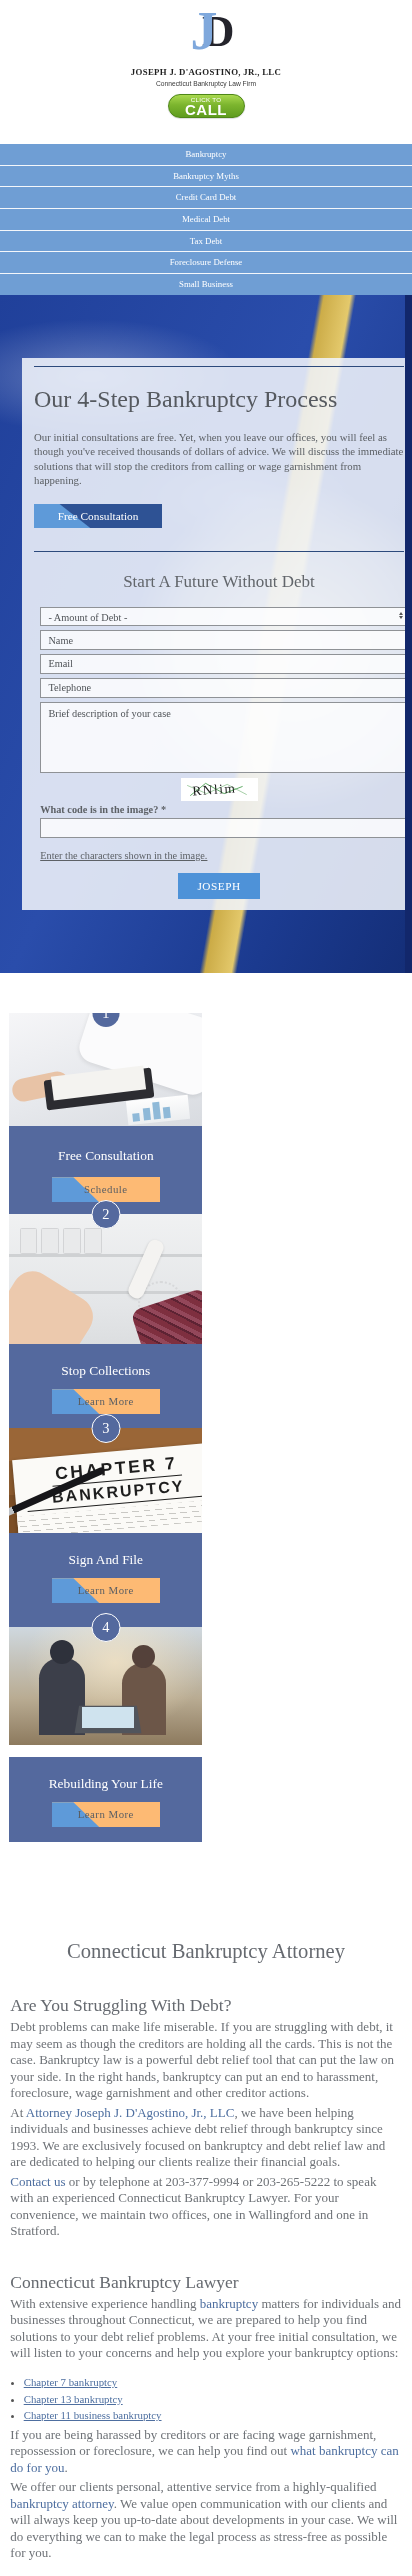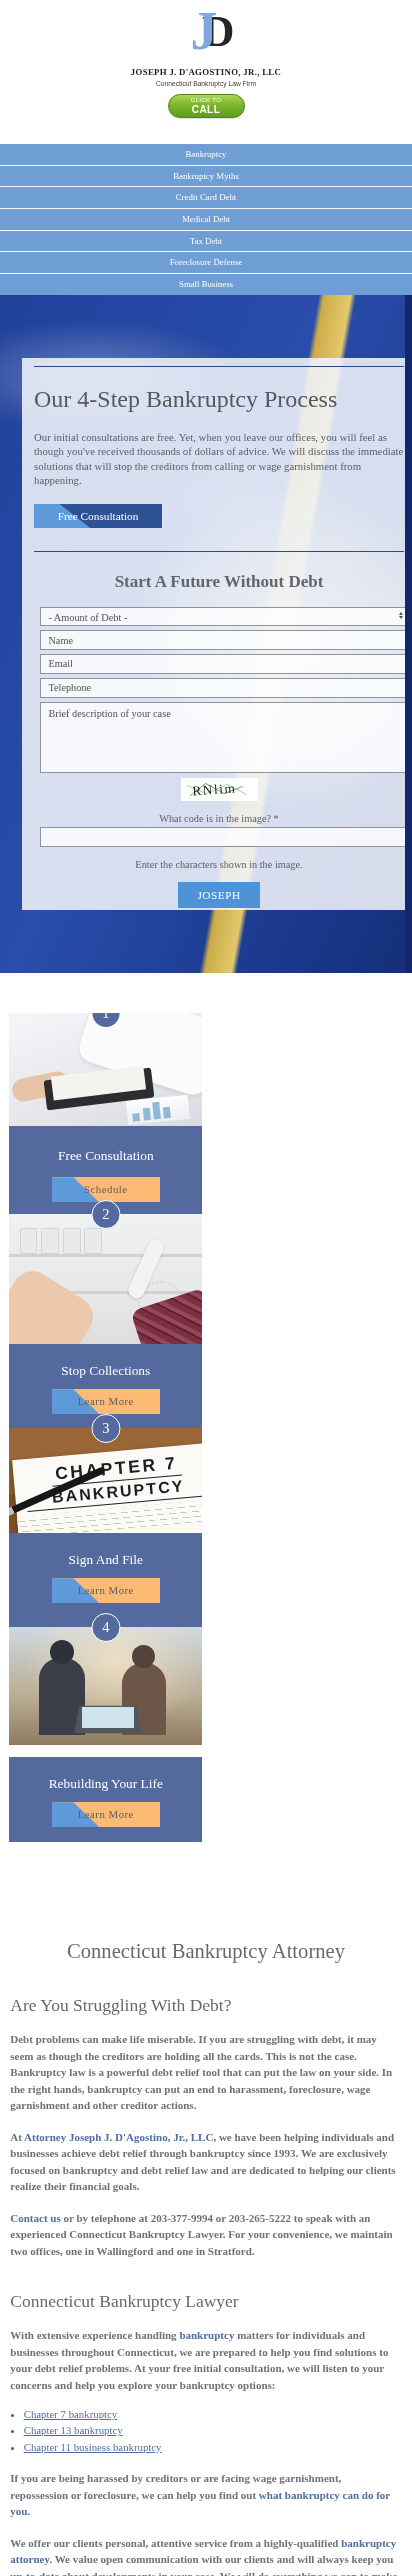--- a/index.html
+++ b/index.html
@@ -12,21 +12,21 @@
   .monogram { position:relative; width:62px; height:58px; margin:7.2px auto 0; }
   .monogram .d { position:absolute; left:27px; top:2.1px; font-size:45px; line-height:1; color:#24242c; font-weight:bold; }
   .monogram .j { position:absolute; left:15.5px; top:-3.1px; font-size:54px; line-height:1; color:#7fa8dc; font-weight:bold; }
   .firm-name { font-size:8.8px; font-weight:bold; color:#1f1f1f; letter-spacing:0.3px; margin-top:2.1px; }
   .tagline { font-size:6.7px; color:#3a3a3a; margin-top:3.1px; font-family:"Liberation Sans", sans-serif; }
   .call-btn { display:inline-block; margin-top:6.2px; width:77px; height:24px; border-radius:12px;
     background:linear-gradient(#a9d94f 0%, #7cb52e 45%, #5f9c1e 100%); border:0.5px solid #4e8718;
     color:#fff; text-decoration:none; font-family:"Liberation Sans", sans-serif;
     box-shadow:0 0.5px 1px rgba(0,0,0,0.25); padding-top:2.6px; }
   .call-btn .l1 { display:block; font-size:6.2px; line-height:6.7px; letter-spacing:0.3px; }
-  .call-btn .l2 { display:block; font-size:10px; line-height:12px; font-weight:bold; letter-spacing:0.5px; }
+  .call-btn .l2 { display:block; font-size:15px; line-height:12px; font-weight:bold; letter-spacing:0.5px; }
 
   
   .main-nav { background:#6f9ed4; }
   .main-nav a { display:block; height:21.6px; line-height:21.6px; text-align:center; color:#ffffff;
     font-size:8.8px; text-decoration:none; border-bottom:0.5px solid #f4f7fb; }
   .main-nav a:last-child { border-bottom:none; }
 
   
   .hero { height:678px; position:relative;
     background:
@@ -41,37 +41,37 @@
     background:rgba(240,244,250,0.88); padding:8px 12px; }
   .hero-module { border-top:0.5px solid #2c4a7c; border-bottom:0.5px solid #2c4a7c; padding:14.4px 0 20.6px; }
   .hero-title { font-size:24px; line-height:1.45; color:#55595f; font-weight:normal; }
   .hero-intro { margin-top:13.4px; font-size:10.8px; line-height:14.4px; color:#5d6166; }
   .btn-fold { position:relative; display:inline-block; text-decoration:none; overflow:hidden; }
   .btn-fold .fold { position:absolute; left:0; top:0; width:100%; height:100%;
     clip-path:polygon(0 0, 20% 0, 44% 100%, 0 100%); background:#5e9ad9; }
   .btn-fold .lbl { position:relative; z-index:1; }
   .free-consult { margin-top:16.5px; width:128px; height:24px; background:#2e5294; color:#fff;
     font-size:11.3px; text-align:center; line-height:24px; }
-  .form-heading { text-align:center; font-size:17px; color:#62666b; margin-top:20.6px; font-weight:bold; }
+  .form-heading { text-align:center; font-size:17px; color:#62666b; margin-top:20.6px; font-weight:normal; }
   .hero-form { margin-top:14.4px; padding:0 6.2px; }
   .f-field { width:370px; background:rgba(255,255,255,0.78); border:0.5px solid #8f9296; color:#4f5357;
     font-size:10.3px; font-family:"Liberation Serif", serif; padding:0 7.2px; }
   .f-select { height:19.6px; line-height:19.6px; position:relative; margin-bottom:4.1px; }
   .f-select .arrows { position:absolute; right:5.2px; top:4.1px; width:5.2px; }
   .f-select .arrows i { display:block; width:0; height:0; border-left:2.6px solid transparent; border-right:2.6px solid transparent; }
   .f-select .arrows i.up { border-bottom:3.1px solid #555; margin-bottom:1.5px; }
   .f-select .arrows i.dn { border-top:3.1px solid #555; }
   input.f-field { height:20px; margin-bottom:3.6px; }
   input.f-field::placeholder, textarea.f-field::placeholder { color:#4f5357; opacity:1; }
   textarea.f-field { height:71px; padding-top:5.2px; resize:none; margin-top:1px; }
   .captcha-wrap { text-align:center; margin-top:3.1px; }
   .captcha-img { display:inline-block; background:#fff; }
-  .captcha-q { text-align:center; font-size:10.3px; color:#5d6166; margin-top:10px; }
+  .captcha-q { font-size:10.3px; color:#5d6166; margin-top:1px;font-weight:bold; }
   .captcha-input { display:block; margin:3.1px auto 0; width:370px; height:20.6px; }
-  .captcha-help { text-align:center; font-size:10.3px; color:#5d6166; margin-top:12px; }
+  .captcha-help { font-size:10.3px; color:#5d6166; margin-top:12px;text-decoration:underline; }
   .submit-btn { display:block; margin:11.3px auto 0; width:82px; height:26px; background:#4e92d8;
     border:none; color:#fff; font-size:11.3px; font-family:"Liberation Serif", serif; letter-spacing:0.5px; cursor:pointer; }
 
   
   .steps { width:193px; margin:40px 0 0 9.3px; }
   .step-photo { position:relative; overflow:hidden; }
   .num-circle { position:absolute; left:50%; transform:translateX(-50%); width:27px; height:27px;
     border-radius:50%; background:#54699e; color:#fff; font-size:14.4px; text-align:center; line-height:27px; z-index:5; }
   .num-ring { border:1.5px solid #ffffff; width:29px; height:29px; line-height:26px; }
   .step-card { background:#54699e; text-align:center; position:relative; }
@@ -105,21 +105,21 @@
   .ph4 .p1h { position:absolute; left:41px; top:12.4px; width:24px; height:24px; background:#2e313b; border-radius:50%; }
   .ph4 .p2 { position:absolute; right:36px; top:36px; width:44px; height:72px; background:#6c5648; border-radius:20.6px 20.6px 0 0; }
   .ph4 .p2h { position:absolute; right:47px; top:17.5px; width:23px; height:23px; background:#54413a; border-radius:50%; }
   .ph4 .laptop { position:absolute; left:68px; bottom:12.4px; width:62px; height:29px; background:#51555c; transform:perspective(62px) rotateX(18deg); }
   .ph4 .screen { position:absolute; left:73px; bottom:17.5px; width:52px; height:20.6px; background:#cfe3ee; }
 
   
   .main-copy { padding:98px 10.3px 28px; background:#fff; }
   .h1-center { text-align:center; font-size:20.6px; color:#666a70; font-weight:normal; }
   .h2-left { font-size:17.5px; color:#666a70; font-weight:normal; margin-top:32px; }
-  .main-copy p { font-size:11px; line-height:16.5px; color:#6f7control376; margin-top:15px; color:#6e7277;font-weight:bold; }
+  .main-copy p { font-size:13px; line-height:16.5px; color:#6f7control376; margin-top:3px; color:#6e7277; }
   a.inline-link { color:#4e6fa0; text-decoration:none; }
   ul.options { margin:12.4px 0 0 13.4px; }
   ul.options li { font-size:10.8px; line-height:16.5px; color:#555; }
   ul.options a { color:#4e6fa0; text-decoration:underline; }
 </style>
 </head>
 <body>
 
 <div class="page">
 

